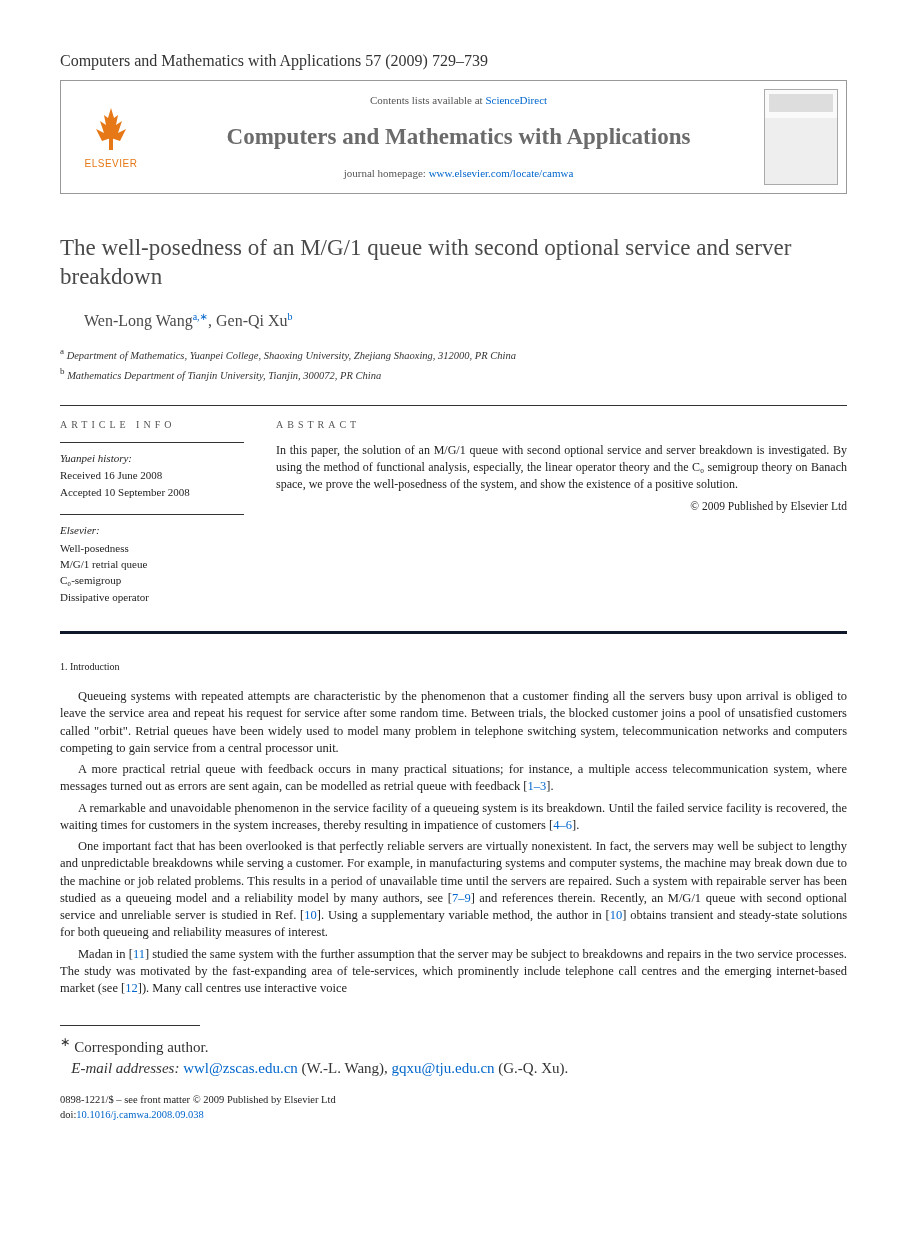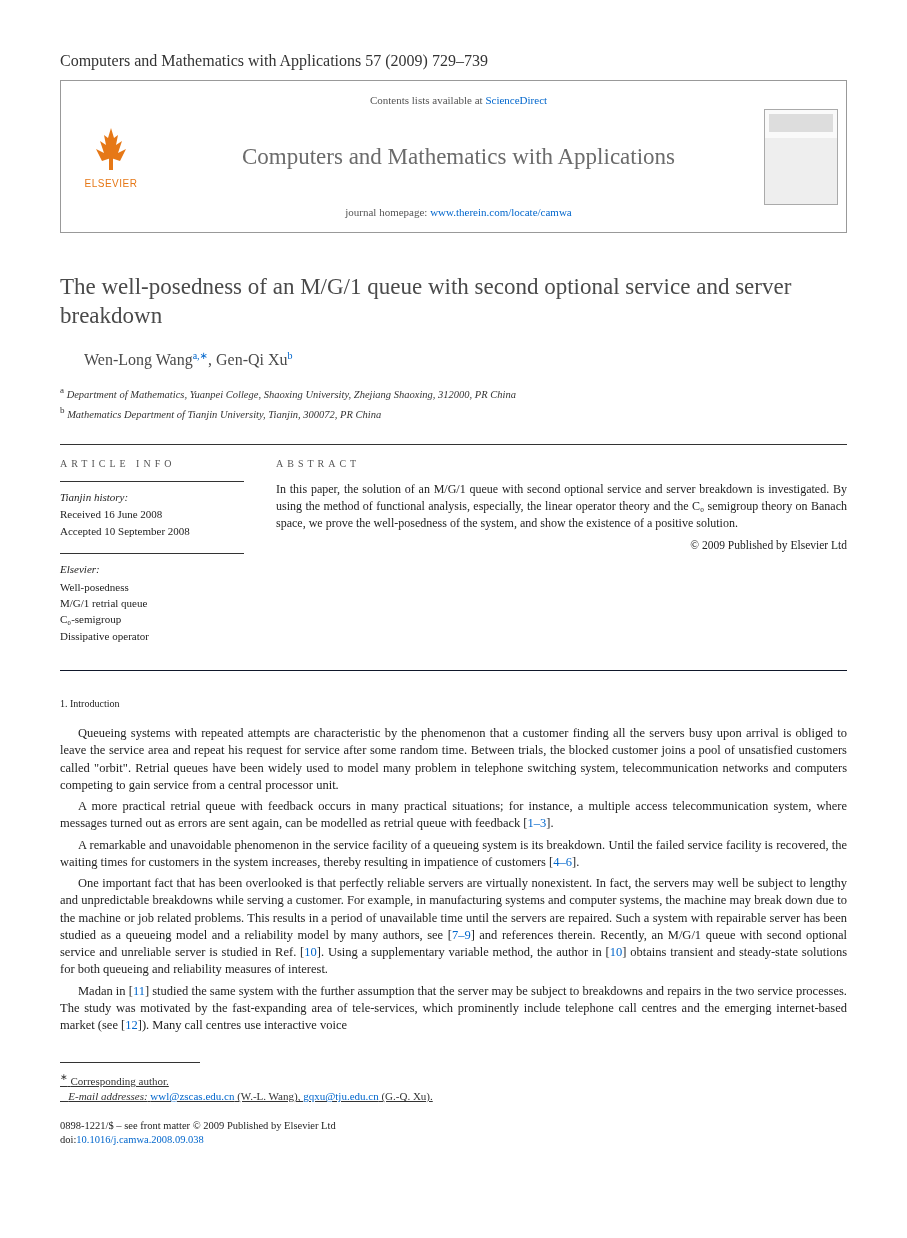--- a/index.html
+++ b/index.html
@@ -45,28 +45,27 @@
     font-family: Arial, sans-serif;
     letter-spacing: 0.5px;
   }
   .center-cell {
     flex: 1;
     text-align: center;
     padding: 12px 10px;
     display: flex;
     flex-direction: column;
     justify-content: space-between;
-    gap: 20px;
   }
   .contents-line { font-size: 11px; color: #555; }
   .contents-line a { color: #0066cc; text-decoration: none; }
   .journal-name {
     font-size: 23px;
     color: #6b6b6b;
-    font-weight: normal;
+    font-weight: bold;
     margin: 12px 0;
     font-family: Georgia, serif;
     text-align: center;
   }
   .homepage-line { font-size: 11px; color: #555; }
   .homepage-line a { color: #0066cc; text-decoration: none; }
   .cover-cell {
     width: 90px;
     padding: 8px;
     display: flex;
@@ -105,21 +104,21 @@
     font-size: 10.5px;
     font-style: italic;
     color: #333;
     margin-bottom: 22px;
   }
   .affiliations div { margin-bottom: 2px; }
   .affiliations sup { font-style: normal; font-size: 9px; }
   .info-abstract-row {
     display: flex;
     border-top: 1px solid #333;
-    border-bottom: 1px solid #0f172a;
+    border-bottom: 3px solid #0f172a;
     margin-bottom: 26px;
   }
   .info-col {
     width: 200px;
     padding: 12px 16px 12px 0;
     font-size: 11px;
   }
   .abstract-col {
     flex: 1;
     padding: 12px 0 12px 16px;
@@ -159,23 +158,22 @@
   }
   .body-para a { color: #0066cc; text-decoration: none; }
   .footer-sep {
     border: none;
     border-top: 1px solid #333;
     width: 140px;
     margin-top: 28px;
     margin-bottom: 8px;
   }
   .footnote {
-    font-size: 11px;
+    font-size: 15px;
     color: #333;
-    text-decoration: underline;
   }
   .footnote a { color: #0066cc; text-decoration: none; }
   .footnote-label { font-style: italic; }
   .doi-block {
     margin-top: 14px;
     font-size: 10.5px;
   }
   .doi-block a { color: #0066cc; text-decoration: none; }
 </style>
 </head>
@@ -190,21 +188,21 @@
       <rect x="23" y="35" width="4" height="12" fill="#e67817"></rect>
     </svg>
     <div class="elsevier-text">ELSEVIER</div>
   </div>
   <div class="center-cell">
     <div class="contents-line">
       <span>Contents lists available at </span><a href="#">ScienceDirect</a>
     </div>
     <div class="journal-name">Computers and Mathematics with Applications</div>
     <div class="homepage-line">
-      <span>journal homepage: </span><a href="#">www.therein.com/locate/camwa</a>
+      <span>journal homepage: </span><a href="#">www.elsevier.com/locate/camwa</a>
     </div>
   </div>
   <div class="cover-cell">
     <div class="cover-thumb"></div>
   </div>
 </div>
 
 <h1 class="title">The well-posedness of an M/G/1 queue with second optional service and server breakdown</h1>
 
 <div class="authors">
@@ -213,21 +211,21 @@
 
 <div class="affiliations">
   <div><sup>a</sup> <span>Department of Mathematics, Yuanpei College, Shaoxing University, Zhejiang Shaoxing, 312000, PR China</span></div>
   <div><sup>b</sup> <span>Mathematics Department of Tianjin University, Tianjin, 300072, PR China</span></div>
 </div>
 
 <div class="info-abstract-row">
   <div class="info-col">
     <div class="section-label">ARTICLE INFO</div>
     <div class="info-block">
-      <div class="info-block-title">Tianjin history:</div>
+      <div class="info-block-title">Yuanpei history:</div>
       <div class="info-line">Received 16 June 2008</div>
       <div class="info-line">Accepted 10 September 2008</div>
     </div>
     <div class="info-block">
       <div class="info-block-title">Elsevier:</div>
       <div class="info-line">Well-posedness</div>
       <div class="info-line">M/G/1 retrial queue</div>
       <div class="info-line">C₀-semigroup</div>
       <div class="info-line">Dissipative operator</div>
     </div>

